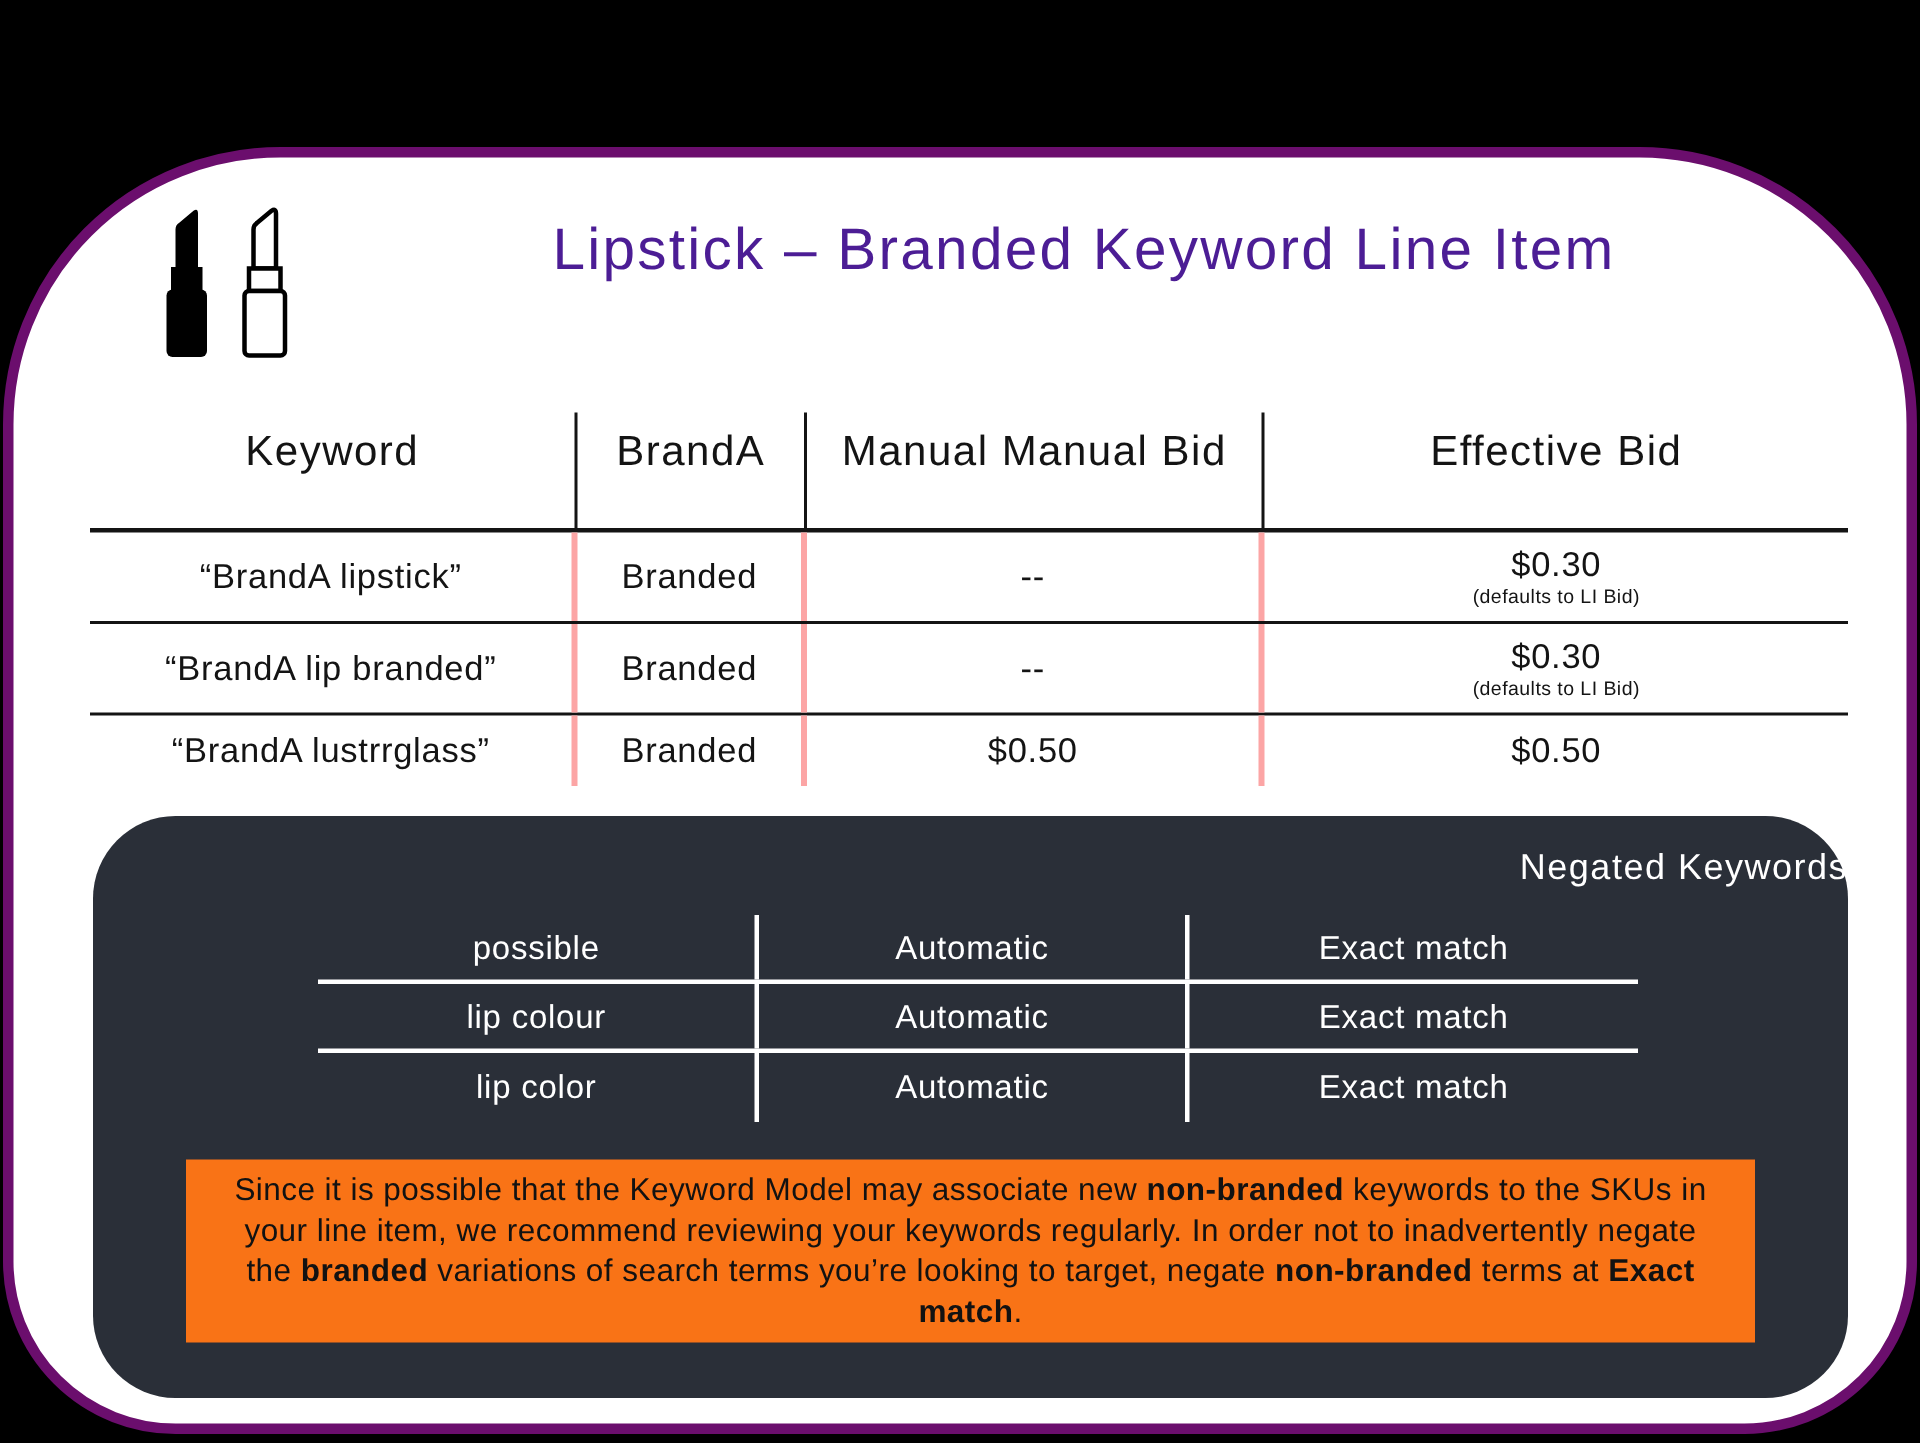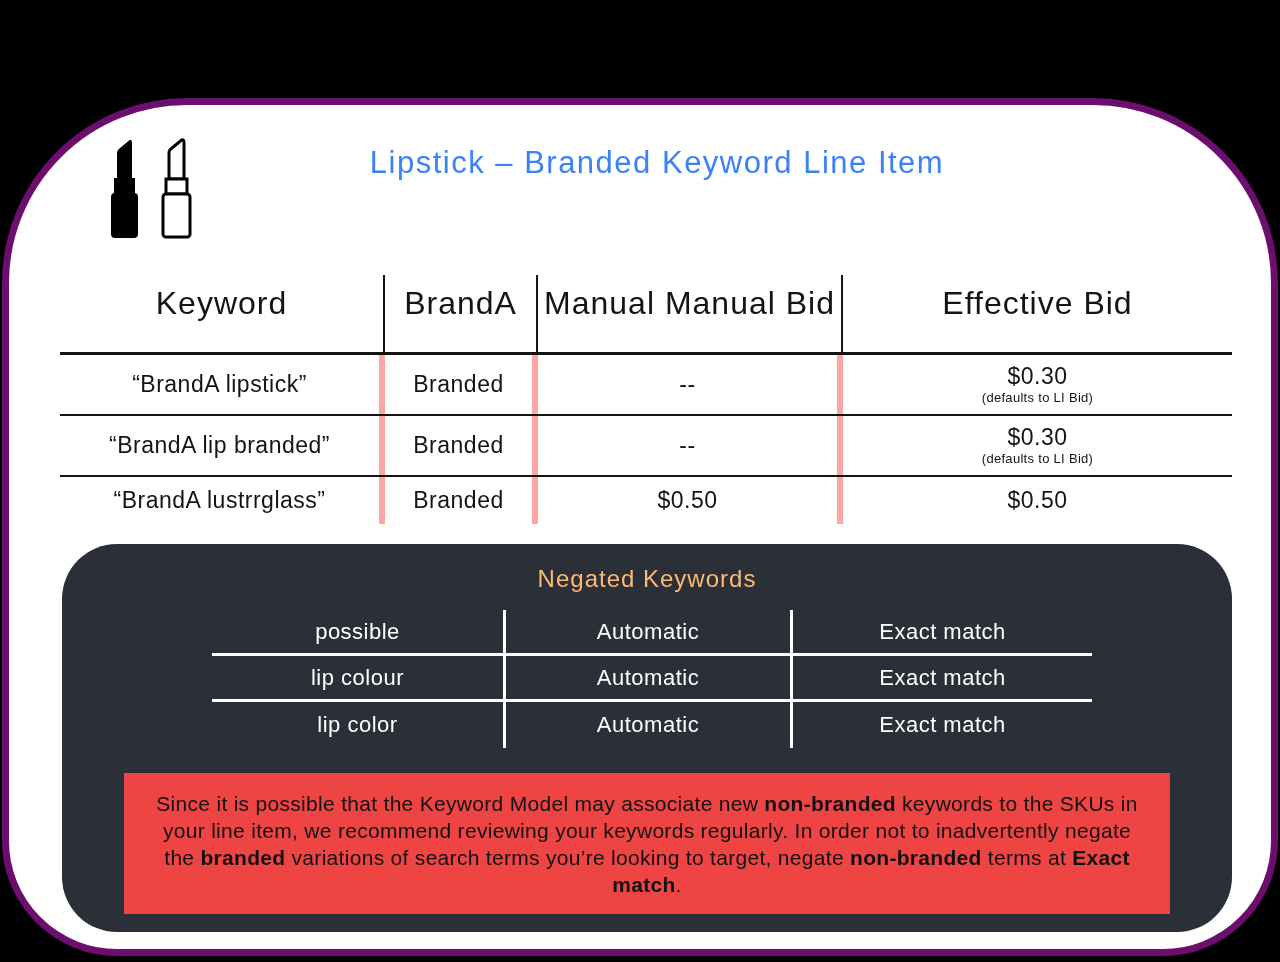--- a/index.html
+++ b/index.html
@@ -9,65 +9,65 @@
     font-family:"Liberation Sans", sans-serif; overflow:hidden;
   }
   .card {
     position:absolute; left:2px; top:98px; width:1276px; height:858px;
     background:#ffffff; border:7px solid #6b0e6d;
     border-radius:185px 185px 115px 115px;
   }
   .icon-wrap { position:absolute; top:32px; left:96px; display:flex; gap:14px; }
   .page-title {
     position:absolute; left:228px; top:40px; width:840px;
-    text-align:center; font-size:31px; color:#3b82f6; letter-spacing:1.5px;
+    text-align:right; font-size:39px; color:#4c1d95; letter-spacing:1.5px;
   }
   .bid-badge {
     position:absolute; left:391px; top:106px; width:510px; height:39px;
     border-radius:11px; display:flex; align-items:center; justify-content:center;
     color:#fff; font-size:25px; letter-spacing:1px;
   }
   
   .kw-table { position:absolute; left:51px; top:170px; width:1172px; color:#141414; }
   .kw-header, .kw-row { display:grid; grid-template-columns:325px 153px 305px 389px; }
   .kw-header { height:80px; border-bottom:3px solid #141414; }
   .kw-hcell {
     display:flex; justify-content:center; align-items:flex-start; padding-top:10px;
-    font-size:32px; letter-spacing:1px;
+    font-size:28px; letter-spacing:1px;
   }
   .kw-hcell:not(:last-child) { border-right:2px solid #141414; }
   .kw-row { border-bottom:2px solid #141414; }
   .kw-row:nth-child(1), .kw-row:nth-child(2) { height:61px; }
   .kw-row:nth-child(3) { height:47px; border-bottom:none; }
   .kw-cell {
     display:flex; flex-direction:column; justify-content:center; align-items:center;
     font-size:23px; letter-spacing:0.5px; line-height:1.1;
   }
-  .kw-cell:not(:last-child) { border-right:6px solid #fca5a5; }
+  .kw-cell:not(:last-child) { border-right:4px solid #fca5a5; }
   .sub-note { font-size:13px; letter-spacing:0.3px; margin-top:2px; }
   
   .neg-panel {
     position:absolute; left:53px; top:439px; width:1170px; height:388px;
     background:#2a2f38; border-radius:55px; color:#fff;
   }
   .neg-title {
-    position:absolute; top:21px; left:0; width:100%; text-align:center;
-    font-size:24px; letter-spacing:1px; color:#fdba74;
+    position:absolute; top:21px; left:0; width:100%; text-align:right;
+    font-size:24px; letter-spacing:1px; color:#ffffff;
   }
   .neg-table { position:absolute; left:150px; top:66px; width:880px; }
   .neg-row { display:grid; grid-template-columns:294px 287px 299px; height:46px; }
   .neg-row:not(:last-child) { border-bottom:3px solid #fff; }
   .neg-cell {
     display:flex; align-items:center; justify-content:center;
     font-size:22px; letter-spacing:0.5px;
   }
   .neg-cell:not(:last-child) { border-right:3px solid #fff; }
   .note-box {
-    position:absolute; left:62px; top:229px; width:1046px; height:141px;
-    background:#ef4444; color:#121212; display:flex; align-items:center;
+    position:absolute; left:62px; top:229px; width:1046px; height:122px;
+    background:#f97316; color:#121212; display:flex; align-items:center;
   }
   .note-text {
     width:100%; padding:0 24px; text-align:center;
     font-size:21px; line-height:27px; letter-spacing:0.3px;
   }
   .note-text b { font-weight:bold; }
   .lipstick-svg { display:block; }
 </style>
 </head>
 <body>

